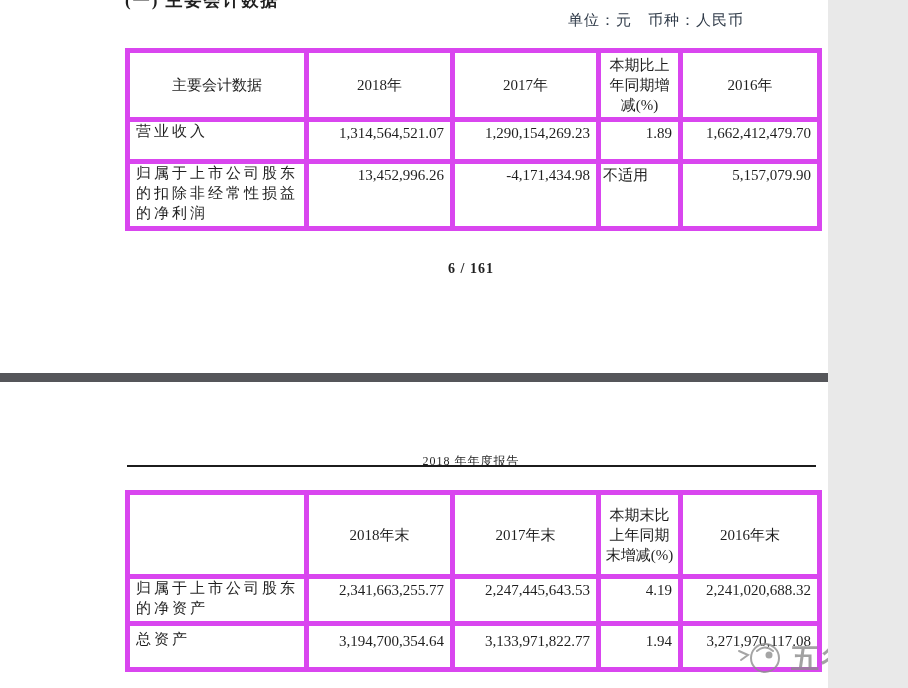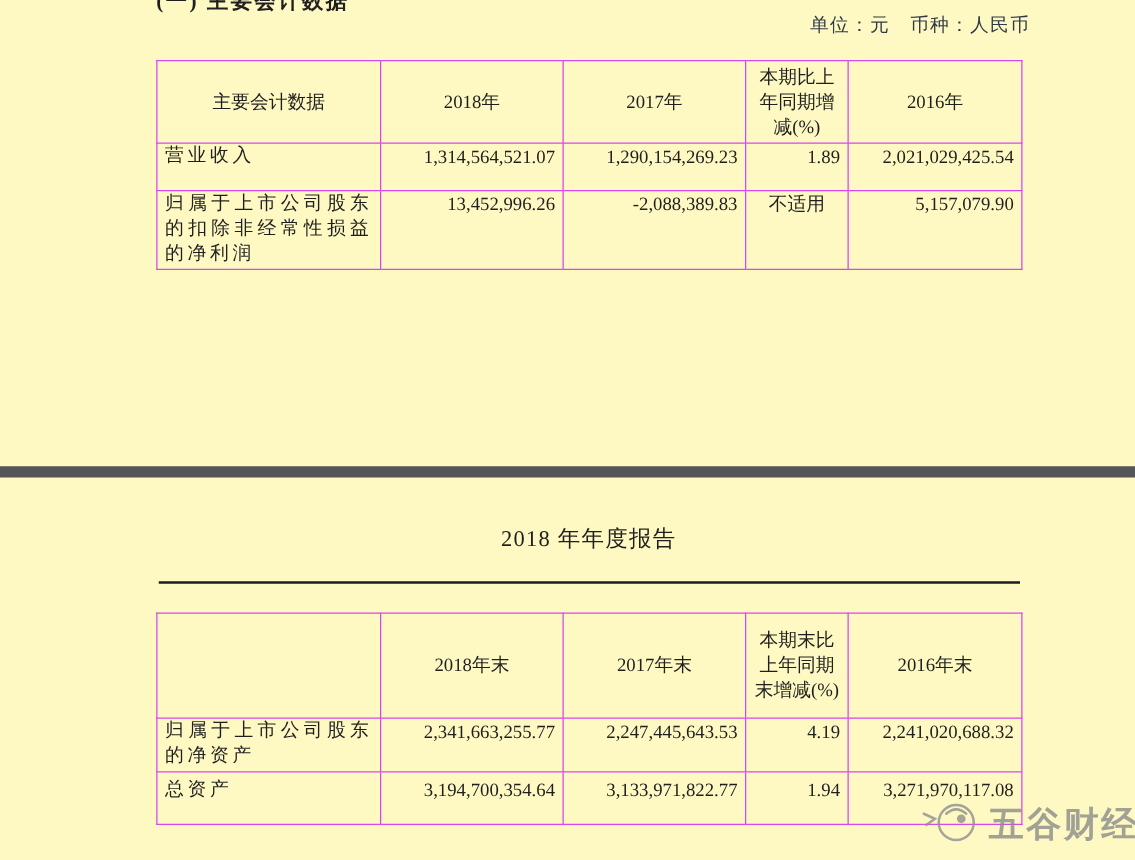--- a/index.html
+++ b/index.html
@@ -1,59 +1,59 @@
 <!DOCTYPE html>
 <html><head>
 <meta charset="utf-8">
 <style>
   * { margin:0; padding:0; box-sizing:border-box; }
   html,body { background:#e9e9e9; }
   .screen {
-    position:relative; width:908px; height:688px; overflow:hidden;
-    background:#fef9c3; color:#1f1f1f;
+    position:relative; width:828px; height:688px; overflow:hidden;
+    background:#ffffff; color:#1f1f1f;
     font-family:"Liberation Serif","DejaVu Serif",serif;
   }
   .doc-title {
     position:absolute; left:125px; top:-11px;
     font-size:17px; font-weight:bold; letter-spacing:2px; white-space:nowrap;
   }
   .unit-note {
     position:absolute; top:11px; left:300px; right:84px;
     text-align:right; font-size:15px; color:#2f3a48; letter-spacing:1px;
   }
   table.fin {
     position:absolute; left:125px; width:692px;
     border-collapse:collapse; table-layout:fixed;
   }
   .t1 { top:48px; }
   .t2 { top:490px; }
   table.fin th, table.fin td {
-    border:1px solid #d946ef; font-size:15px; line-height:20px;
+    border:5px solid #d946ef; font-size:15px; line-height:20px;
     font-weight:normal; vertical-align:top; overflow:hidden;
   }
   table.fin th {
     text-align:center; vertical-align:middle; padding:2px 4px;
   }
   td.label {
     text-align:justify; letter-spacing:3px; padding:1px 6px;font-family:Liberation Mono, monospace;
   }
   td.num { text-align:right; padding:1px 6px 16px 2px; }
-  td.center { text-align:center; padding:1px 2px; }
+  td.center { padding:1px 2px; }
   tr.rD td { padding-top:5px; }
   .page-number {
     position:absolute; top:261px; left:125px; width:692px;
     text-align:center; font-size:14px; font-weight:bold; letter-spacing:1px;
   }
   .page-divider {
     position:absolute; top:373px; left:0; width:908px; height:9px;
     background:#55565a;
   }
   .report-title {
-    position:absolute; top:419px; left:125px; width:692px;
-    text-align:center; font-size:18px; letter-spacing:1px;
+    position:absolute; top:453px; left:125px; width:692px;
+    text-align:center; font-size:12px; letter-spacing:1px;
   }
   .report-rule {
     position:absolute; top:465px; left:127px; width:689px;
     border:none; border-top:2px solid #1c1c1c;
   }
   .watermark {
     position:absolute; top:637px; left:736px; z-index:5;
     display:flex; align-items:center; gap:3px; opacity:0.8;
   }
   .watermark .wm-text {
@@ -83,32 +83,33 @@
       <th>2018年</th>
       <th>2017年</th>
       <th>本期比上年同期增减(%)</th>
       <th>2016年</th>
     </tr>
     <tr style="height:23px">
       <td class="label">营业收入</td>
       <td class="num">1,314,564,521.07</td>
       <td class="num">1,290,154,269.23</td>
       <td class="num">1.89</td>
-      <td class="num">2,021,029,425.54</td>
+      <td class="num">1,662,412,479.70</td>
     </tr>
     <tr style="height:59px">
       <td class="label">归属于上市公司股东的扣除非经常性损益的净利润</td>
       <td class="num">13,452,996.26</td>
-      <td class="num">-2,088,389.83</td>
+      <td class="num">-4,171,434.98</td>
       <td class="center">不适用</td>
       <td class="num">5,157,079.90</td>
     </tr>
   </tbody>
     </table>
 
+  <div class="page-number">6 / 161</div>
 
   <div class="page-divider"></div>
 
   <div class="report-title">2018 年年度报告</div>
   <hr class="report-rule">
 
   <table class="fin t2">
     <colgroup>
       <col style="width:179px">
         <col style="width:146px">

